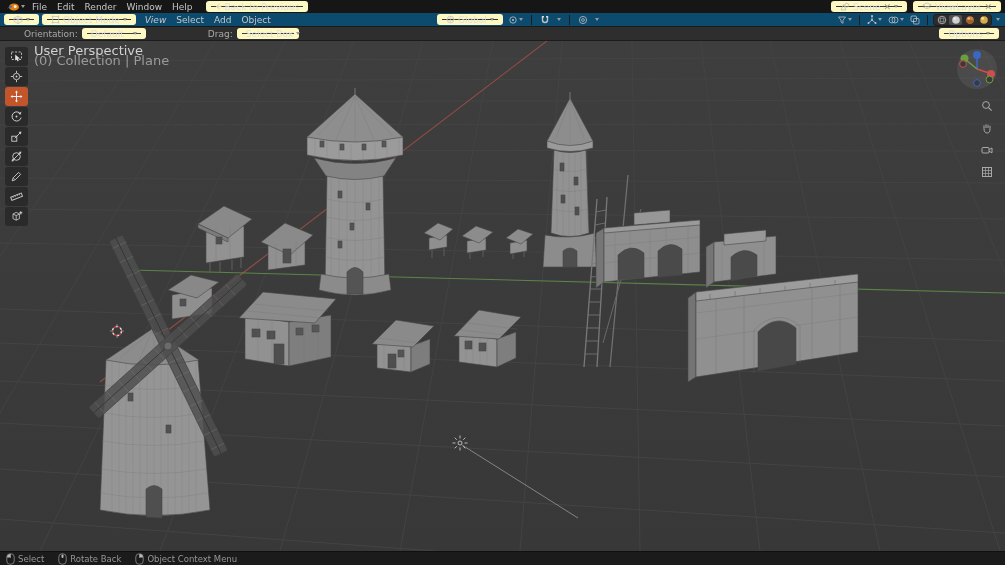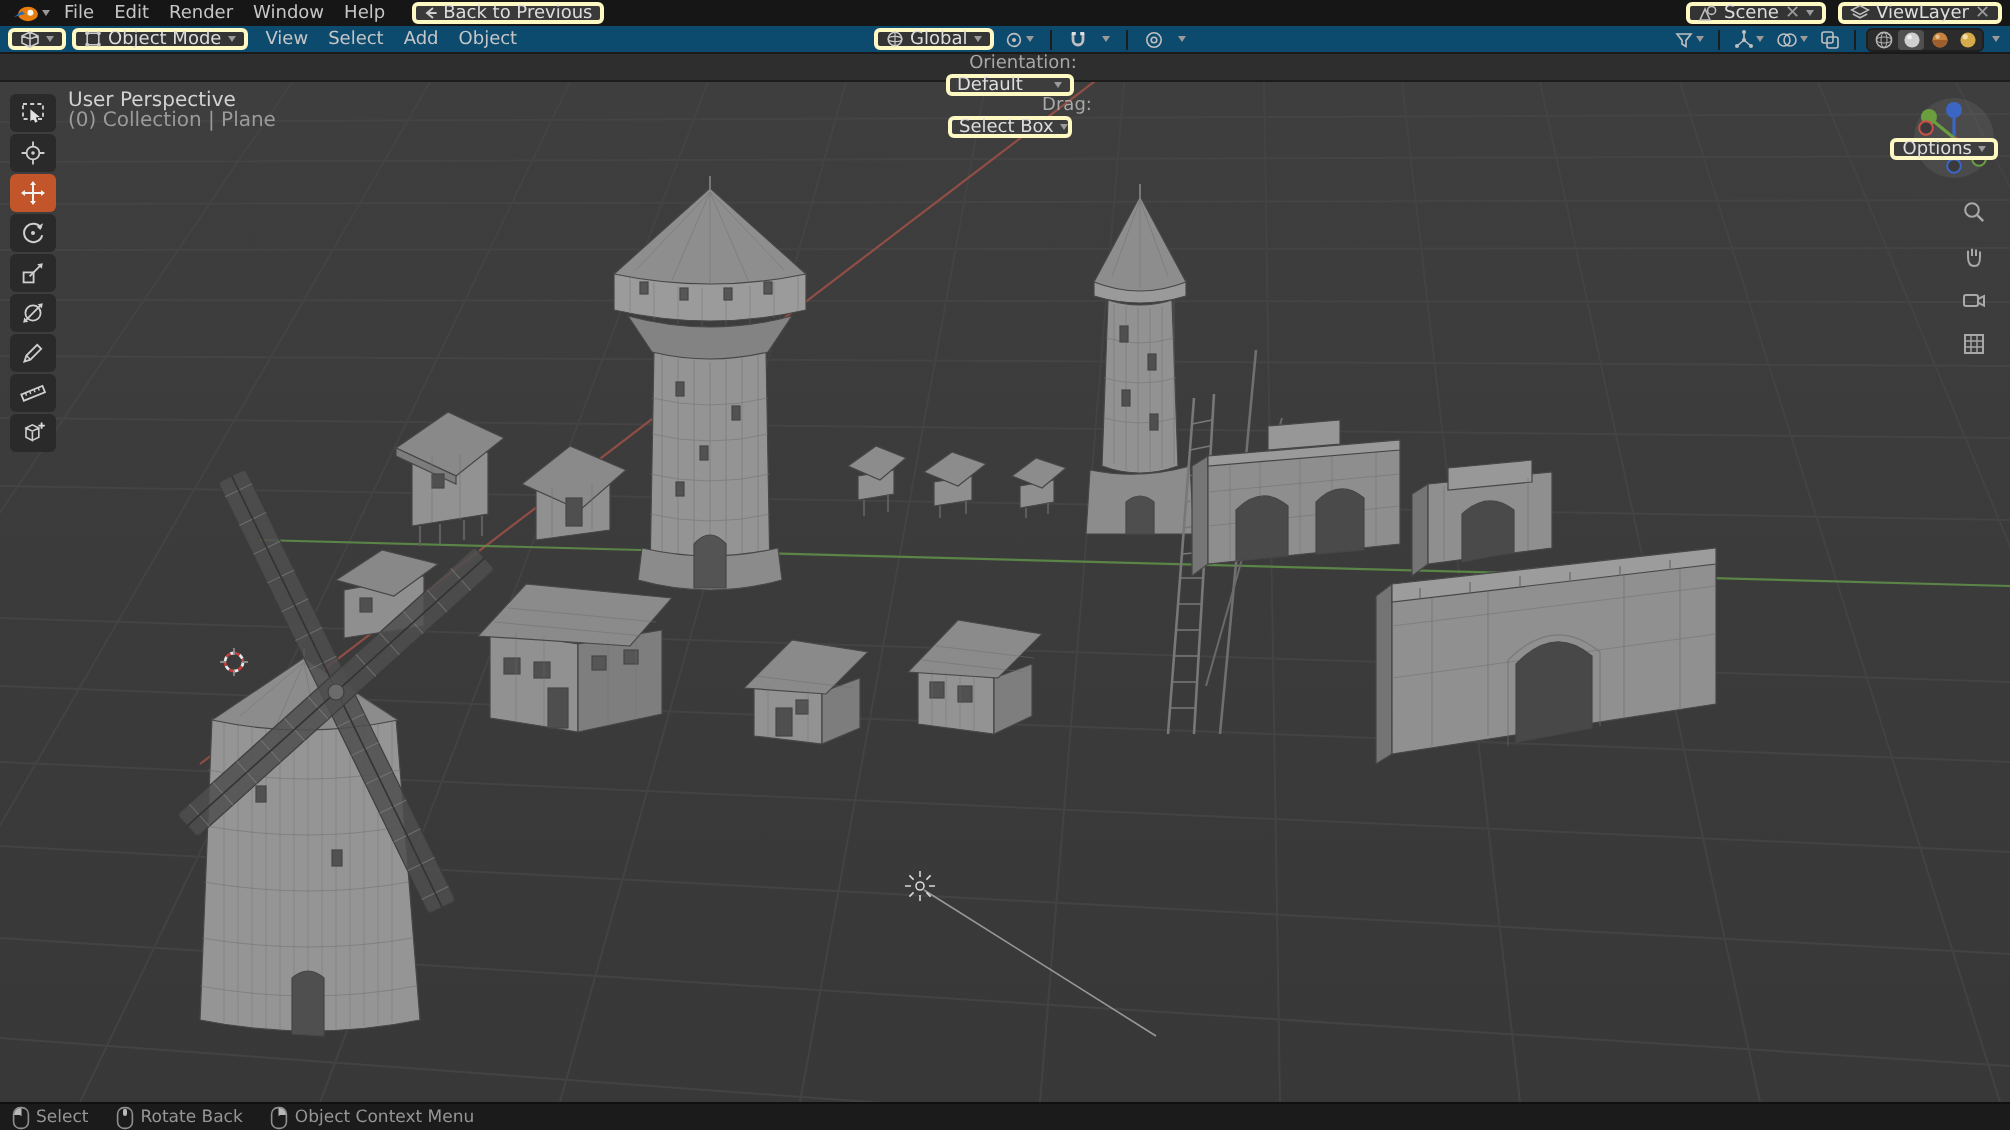--- a/index.html
+++ b/index.html
@@ -6,39 +6,39 @@
   html,body { margin:0; padding:0; }
   body {
     width:1005px; height:565px; position:relative; overflow:hidden;
     background:#2b2b2b; color:#c8c8c8;
     font-family:"DejaVu Sans","Liberation Sans",sans-serif; font-size:9px;
     -webkit-user-select:none; user-select:none;
   }
   .bar { position:absolute; left:0; right:0; display:flex; align-items:center; }
   .topbar { top:0; height:13px; background:#161616; padding:0 4px; z-index:30; }
   .vheader { top:13px; height:14px; background:#0c4a6e; border-bottom:1px solid #1a1a1a; padding:0 4px; z-index:29; }
-  .tsbar { top:27px; height:14px; background:#2e2e2e; border-bottom:1px solid #1c1c1c; padding:0 6px; z-index:28;flex-direction:column; }
+  .tsbar { top:27px; height:14px; background:#2e2e2e; border-bottom:1px solid #1c1c1c; padding:0 6px; z-index:28; }
   .statusbar { bottom:0; height:14px; background:#1b1b1b; border-top:1px solid #101010; padding:0 6px; z-index:30; font-size:8.5px; color:#969696; }
 
   .menu { padding:0 5px; height:100%; display:flex; align-items:center; color:#c6c6c6; }
 
-  .widget { display:inline-flex; align-items:center; gap:3px; background:#343434; border:2px solid #fef9c3;
+  .widget { display:inline-flex; align-items:center; gap:3px; background:#343434; border:5px solid #fef9c3;
             border-radius:3px; height:11px; padding:0 4px; color:#dedede; white-space:nowrap; }
   .widget.light { background:#3d3d3d; }
   .caret { width:0; height:0; border-left:2.5px solid transparent; border-right:2.5px solid transparent;
            border-top:3px solid #9a9a9a; display:inline-block; }
   .sep { width:1px; height:10px; background:#1c1c1c; margin:0 3px; }
   .iconbtn { display:inline-flex; align-items:center; justify-content:center; height:12px; padding:0 2px; gap:1px; }
   .lbl { color:#a8a8a8; }
 
   .viewport { position:absolute; top:41px; bottom:14px; left:0; right:0;
               background:linear-gradient(#3e3e3e,#383838); overflow:hidden; }
   .scene-svg { position:absolute; inset:0; }
 
-  .overlay-text { position:absolute; left:34px; top:5px; line-height:10px; font-size:10px; pointer-events:none; }
+  .overlay-text { position:absolute; left:34px; top:5px; line-height:10px; font-size:13px; pointer-events:none; }
   .overlay-text .t1 { color:#d2d2d2; }
   .overlay-text .t2 { color:#9b9b9b; }
 
   .toolbar { position:absolute; left:5px; top:6px; width:24px; display:flex; flex-direction:column; gap:1px; }
   .tool-btn { width:23px; height:19px; border-radius:3px; background:rgba(41,41,41,0.95);
               display:flex; align-items:center; justify-content:center; }
   .tool-btn.active { background:#c3552b; }
 
   .nav-gizmo { position:absolute; right:6px; top:6px; }
   .side-gizmos { position:absolute; right:9px; top:56px; display:flex; flex-direction:column; gap:4px; }
@@ -122,21 +122,21 @@
     <svg width="9" height="9" viewBox="0 0 9 9">
       <rect x="1.6" y="1.6" width="5.8" height="5.8" fill="none" stroke="#c8c8c8" stroke-width="0.8"></rect>
       <circle cx="1.6" cy="1.6" r="1" fill="#c8c8c8"></circle>
         <circle cx="7.4" cy="1.6" r="1" fill="#c8c8c8"></circle>
       <circle cx="1.6" cy="7.4" r="1" fill="#c8c8c8"></circle>
         <circle cx="7.4" cy="7.4" r="1" fill="#c8c8c8"></circle>
     </svg>
     <span>Object Mode</span>
     <span class="caret"></span>
   </div>
-  <div class="menu" style="margin-left:4px;">
+  <div class="menu" style="margin-left:4px;font-style:italic;">
       <span>View</span>
     </div>
   <div class="menu">
       <span>Select</span>
     </div>
   <div class="menu">
       <span>Add</span>
     </div>
   <div class="menu">
       <span>Object</span>

